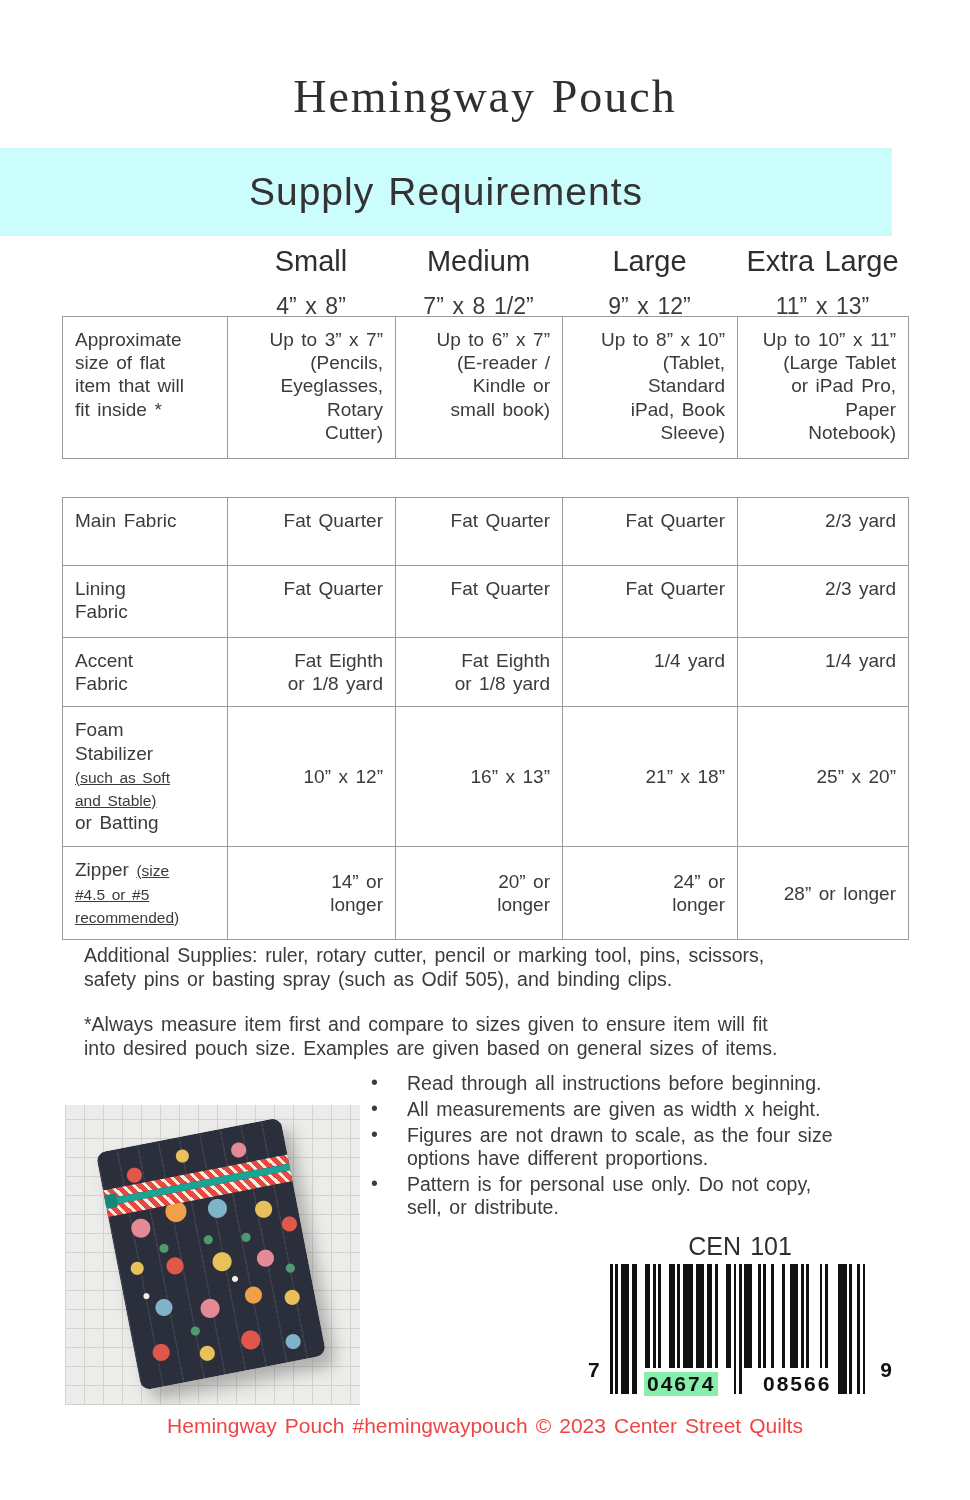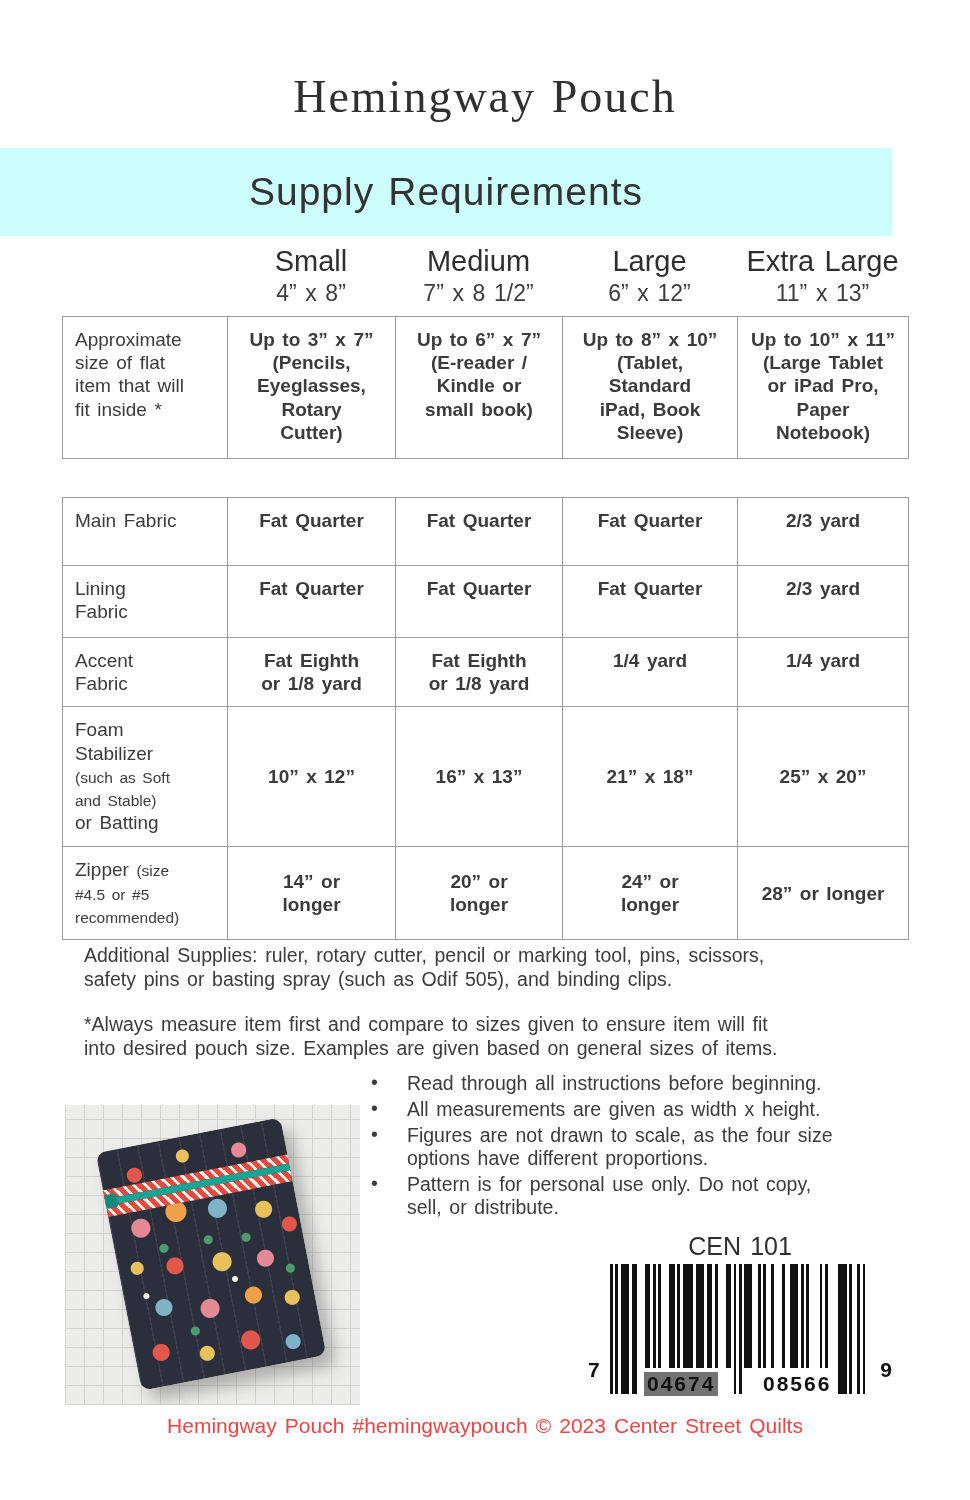--- a/index.html
+++ b/index.html
@@ -24,33 +24,33 @@
     background:var(--banner_bg); display:flex; align-items:center; justify-content:center;
   }
   .banner-text{font-size:39px; letter-spacing:1px; color:#333;}
 
   .size-headers{
     position:absolute; top:246px; left:62px;
     display:grid; grid-template-columns:165px 168px 167px 175px 171px;
   }
   .size-head{text-align:center;}
   .size-name{font-size:29px; color:#2e2e2e; line-height:1.1;}
-  .size-dims{font-size:23px; color:#3c3c3c; line-height:1.2; margin-top:2px;}
+  .size-dims{font-size:23px; color:#3c3c3c; line-height:1.2; margin-top:15px;}
 
   table{border-collapse:collapse; table-layout:fixed; background:#fff;}
   .fit-table{position:absolute; top:316px; left:62px; width:846px;}
   .supply-table{position:absolute; top:497px; left:62px; width:846px;}
   td{
     border:1px solid var(--border); font-size:19px; line-height:1.22;
     white-space:pre-line; vertical-align:top; padding:11px 12px;
   }
   td.label-cell{text-align:left; }
-  td.value-cell{text-align:center;font-weight:bold;}
+  td.value-cell{text-align:right;}
   td.vmid{vertical-align:middle;}
-  .small-text{font-size:15.5px;}
+  .small-text{font-size:15.5px;text-decoration:underline;}
   .fit-table td{height:142px;}
   tr.row-h0 td{height:68px;}
   tr.row-h1 td{height:72px;}
   tr.row-h2 td{height:68px;}
   tr.row-h3 td{height:140px;}
   tr.row-h4 td{height:93px;}
 
   .note{position:absolute; left:84px; width:810px; font-size:19.5px; line-height:1.22; white-space:pre-line;}
   .note-supplies{top:944px;}
   .note-measure{top:1013px;}
@@ -68,21 +68,21 @@
 
   .barcode{position:absolute; left:588px; top:1264px; width:304px; height:130px; background:#fff;}
   .bars{position:absolute; left:22px; top:0; width:260px; height:130px; display:flex;}
   .bars span{display:block; width:2.7px;}
   .bars span.b{background:#111;}
   .bars span.tall{height:130px;}
   .bars span.short{height:104px;}
   .bc-digit{position:absolute; font-weight:bold; font-size:21px; color:#111; word-spacing:0;}
   .bc-left{left:0; bottom:12px;}
   .bc-right{right:0; bottom:12px;}
-  .bc-g1{left:56px; bottom:-2px; background:#737373; padding:0 3px; letter-spacing:2px;}
+  .bc-g1{left:56px; bottom:-2px; background:#86efac; padding:0 3px; letter-spacing:2px;}
   .bc-g2{left:172px; bottom:-2px; background:#fff; padding:0 3px; letter-spacing:2px;}
 
   .photo{
     position:absolute; left:65px; top:1105px; width:295px; height:300px;
     background-color:var(--mat);
     background-image:
       repeating-linear-gradient(0deg, #d2d2ce 0 1px, transparent 1px 19px),
       repeating-linear-gradient(90deg, #d2d2ce 0 1px, transparent 1px 19px);
     overflow:hidden;
   }
@@ -150,21 +150,21 @@
     <div class="size-head">
       <div class="size-name">Small</div>
       <div class="size-dims">4” x 8”</div>
     </div>
     <div class="size-head">
       <div class="size-name">Medium</div>
       <div class="size-dims">7” x 8 1/2”</div>
     </div>
     <div class="size-head">
       <div class="size-name">Large</div>
-      <div class="size-dims">6” x 12”</div>
+      <div class="size-dims">9” x 12”</div>
     </div>
     <div class="size-head">
       <div class="size-name">Extra Large</div>
       <div class="size-dims">11” x 13”</div>
     </div>
   </div>
 
   <table class="fit-table">
     <colgroup>
         <col style="width:165px">

